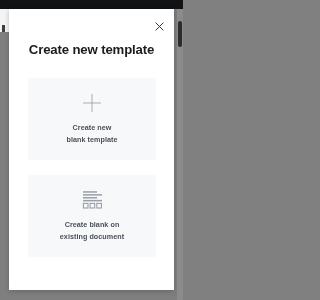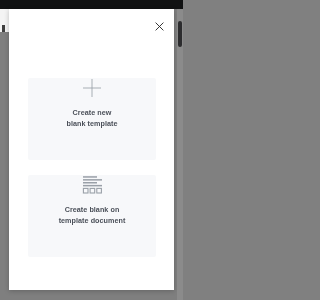--- a/index.html
+++ b/index.html
@@ -92,20 +92,21 @@
 
   .card {
     position: absolute;
     left: 19px;
     width: 128px;
     background: #f7f8fa;
     border-radius: 2px;
     display: flex;
     flex-direction: column;
     align-items: center;
+    justify-content: center;
     cursor: pointer;
   }
   .card-blank {
     top: 69px;
     height: 82px;
   }
   .card-existing {
     top: 166px;
     height: 82px;
   }
@@ -161,20 +162,21 @@
   </div>
 
   <div class="modal">
 
     <div class="close-button">
       <svg width="9" height="9" viewBox="0 0 9 9">
         <path d="M0.6 0.6 L8.4 8.4 M8.4 0.6 L0.6 8.4" stroke="#232323" stroke-width="0.9" fill="none"></path>
       </svg>
     </div>
 
+    <div class="modal-title">Create new template</div>
 
     <div class="card card-blank">
       <div class="card-icon">
         <svg width="20" height="20" viewBox="0 0 20 20">
           <path d="M10 1 L10 19 M1 10 L19 10" stroke="#9aa0a8" stroke-width="0.85" fill="none"></path>
         </svg>
       </div>
       <div class="card-label">
         <span>Create new</span>
         <span class="l2">blank template</span>
@@ -188,21 +190,21 @@
           <rect x="1" y="4.1" width="19" height="1.5" fill="#9aa0a8"></rect>
           <rect x="1" y="7.0" width="14" height="1.5" fill="#9aa0a8"></rect>
           <rect x="1" y="9.9" width="19" height="1.5" fill="#9aa0a8"></rect>
           <rect x="1.4" y="13.4" width="4.6" height="4.6" stroke="#9aa0a8" stroke-width="1.1" fill="none"></rect>
           <rect x="8.1" y="13.4" width="4.6" height="4.6" stroke="#9aa0a8" stroke-width="1.1" fill="none"></rect>
           <rect x="14.8" y="13.4" width="4.6" height="4.6" stroke="#9aa0a8" stroke-width="1.1" fill="none"></rect>
         </svg>
       </div>
       <div class="card-label">
         <span>Create blank on</span>
-        <span class="l2">template document</span>
+        <span class="l2">existing document</span>
       </div>
     </div>
 
   </div>
 
   <div class="scrollbar-track">
     <div class="scrollbar-thumb"></div>
   </div>
 
 </div>

